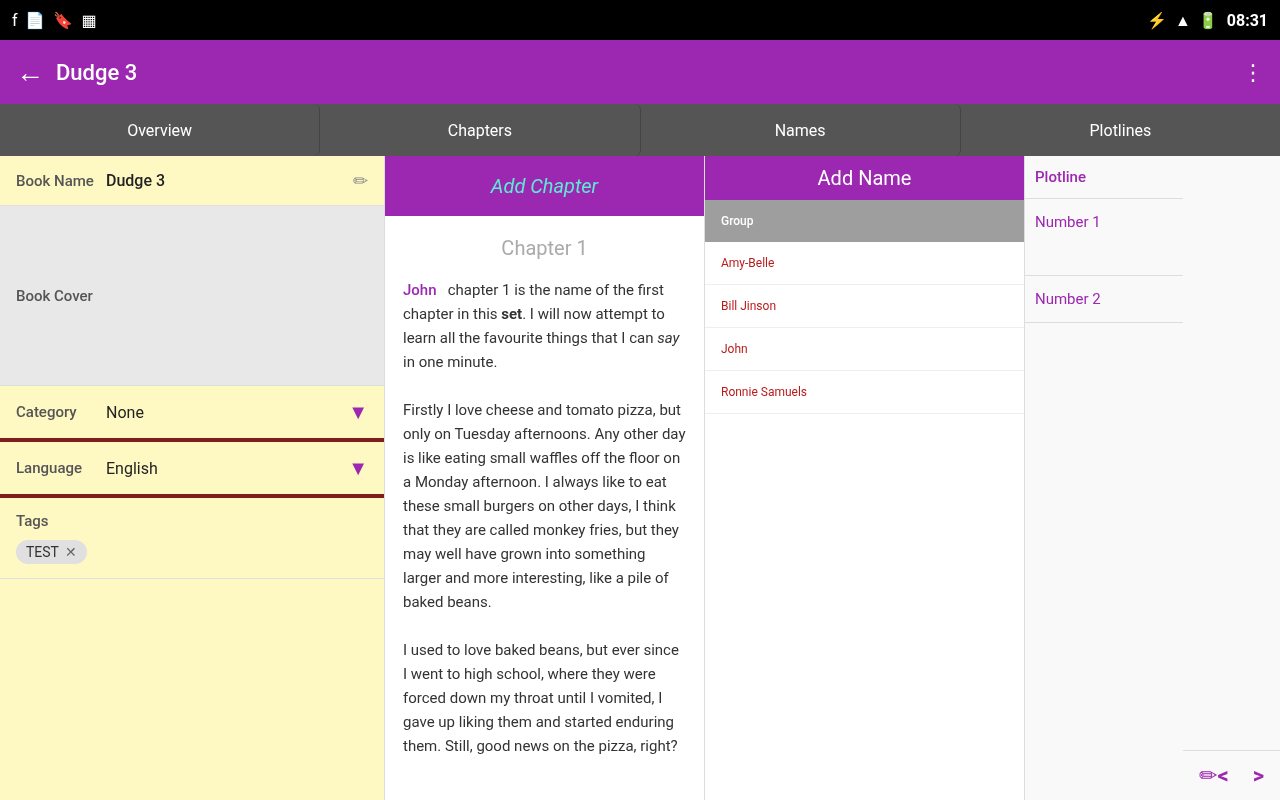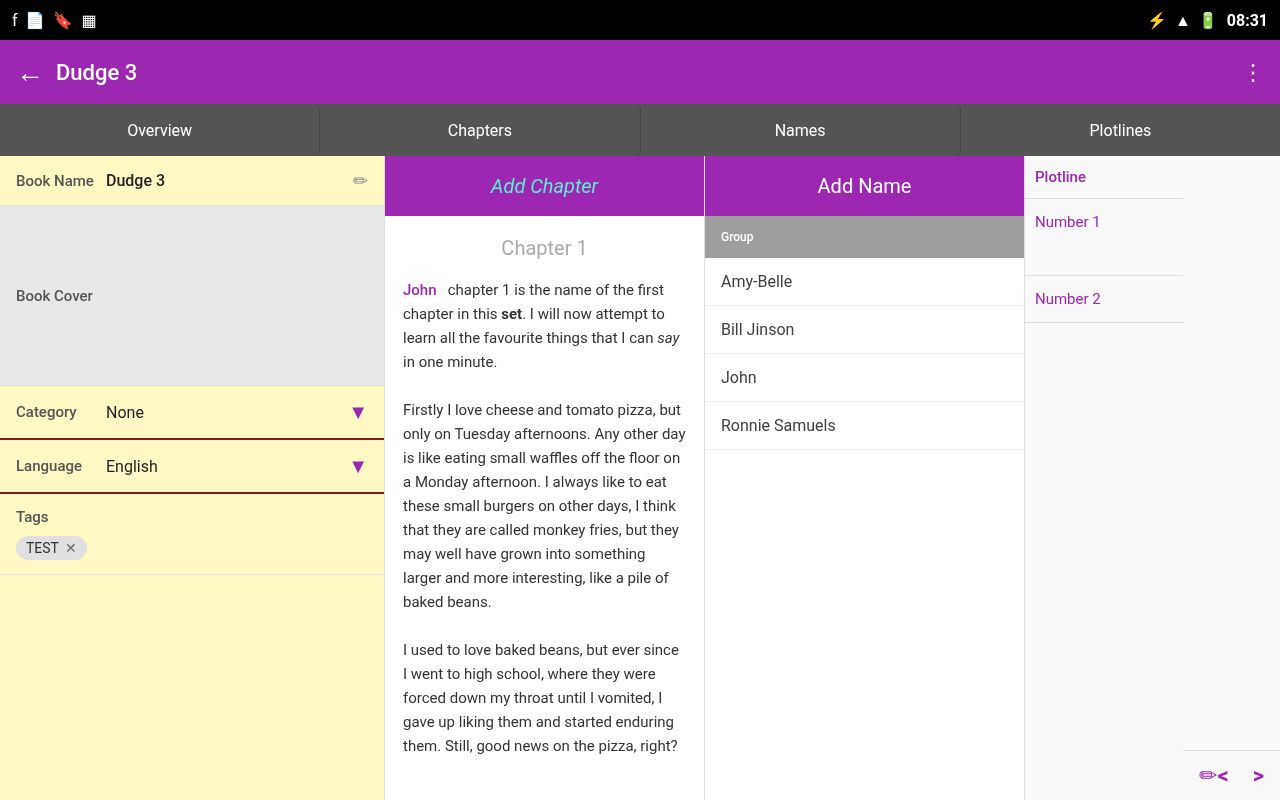--- a/index.html
+++ b/index.html
@@ -70,21 +70,21 @@
       padding: 14px 16px;
     }
     .book-cover-label { color: #555; font-size: 15px; font-weight: 500; align-self: flex-start; }
     .book-cover-placeholder {
       flex: 1; display: flex; align-items: center; justify-content: center;
       color: #bbb; font-size: 22px; font-weight: bold; text-align: center;
       line-height: 1.4;
     }
 
     .dropdown-field {
-      padding: 14px 16px; border-bottom: 2px solid #7f1d1d;
+      padding: 14px 16px; border-bottom: 4px solid #7f1d1d;
       display: flex; align-items: center; justify-content: space-between;
     }
     .dropdown-value {
       flex: 1; color: #222; font-size: 16px;
     }
     .dropdown-arrow {
       color: #9c27b0; font-size: 20px;
     }
 
     .tags-field {
@@ -117,29 +117,29 @@
     .chapter-text-purple { color: #9c27b0; font-weight: 500; }
     .chapter-text-bold { font-weight: 700; }
     .chapter-text-italic { font-style: italic; }
 
     
     #names-panel {
       width: 320px; height: 644px; background: #fff;
       border-right: 1px solid #ddd; flex-shrink: 0; overflow-y: auto;
     }
     .names-add-row {
-      background: #9c27b0; height: 60px;
+      background: #9c27b0; height: 44px;
       display: flex; align-items: center; justify-content: center; cursor: pointer;
     }
     .names-add-text { color: #fff; font-size: 20px; }
     .name-group-header {
       background: #9e9e9e; padding: 14px 16px; color: #fff; font-size: 12px; font-weight: 500;
     }
     .name-item {
-      padding: 14px 16px; border-bottom: 1px solid #eee; font-size: 16px; color: #404040; cursor: pointer;
+      padding: 14px 16px; border-bottom: 1px solid #eee; font-size: 12px; color: #b91c1c; cursor: pointer;
     }
 
     
     #plotlines-panel {
       flex: 1; height: 644px; background: #f9f9f9; overflow: auto;
     }
     .plotlines-header-row {
       display: flex; background: #f9f9f9;
     }
     .plotlines-label-col {

